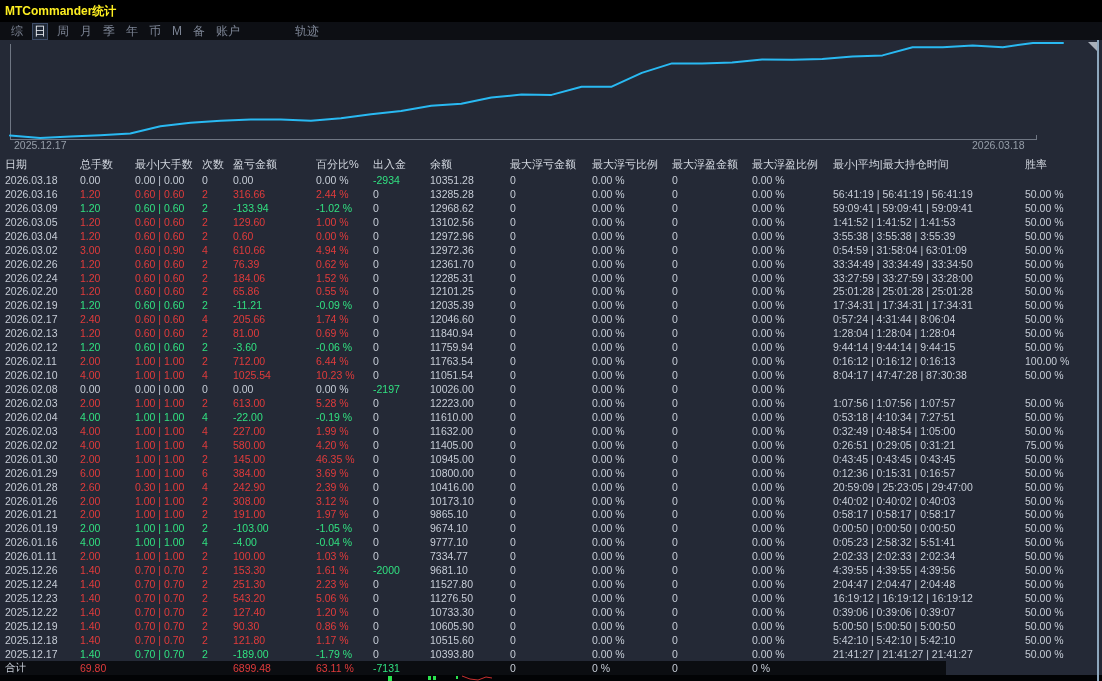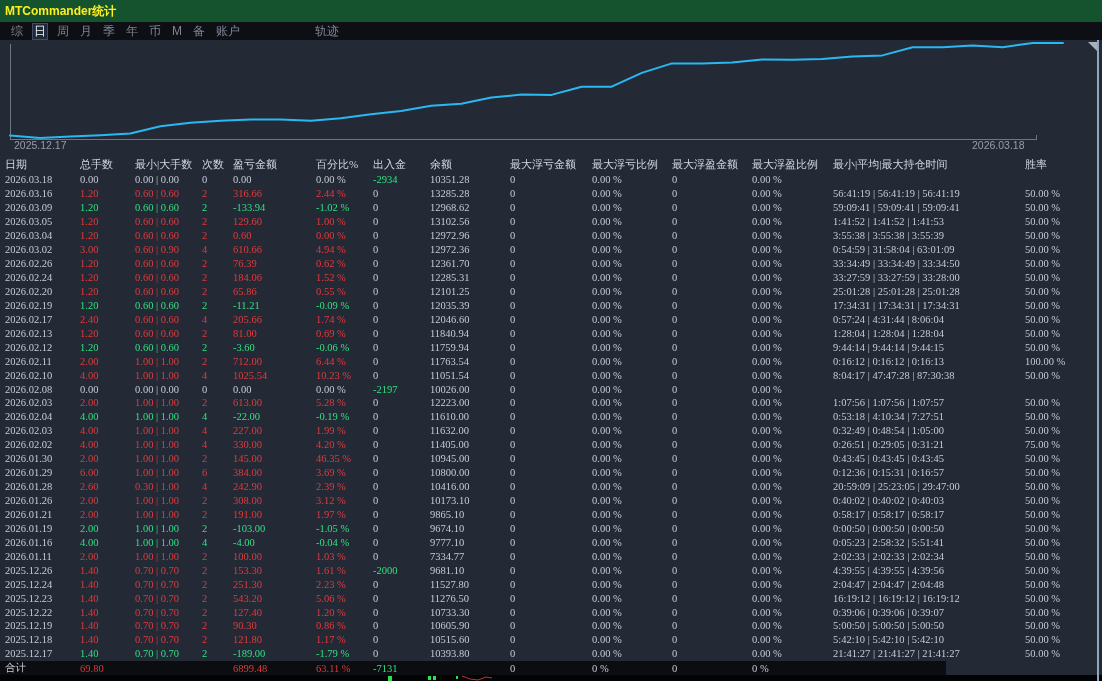--- a/index.html
+++ b/index.html
@@ -1,32 +1,32 @@
 <!DOCTYPE html>
 <html><head>
 <meta charset="utf-8">
 <style>
   html,body{margin:0;padding:0;}
   body{width:1102px;height:681px;background:#242936;overflow:hidden;position:relative;
        font-family:"Liberation Sans","DejaVu Sans",sans-serif;}
-  .titlebar{position:absolute;top:0;left:0;width:1102px;height:22px;background:#14532d;
+  .titlebar{position:absolute;top:0;left:0;width:1102px;height:22px;background:#000000;
             display:flex;justify-content:space-between;align-items:center;padding:0 5px;box-sizing:border-box;}
   .app-title{color:#fdee21;font-size:12px;font-weight:bold;}
   .brand{color:#4aa0f5;font-size:12px;cursor:pointer;}
   .menubar{position:absolute;top:22px;left:0;width:1102px;height:18px;background:#0d0f14;
            display:flex;align-items:center;padding-left:10px;box-sizing:border-box;}
   .mitem{color:#7d8595;font-size:12px;margin-right:9px;line-height:15px;padding:0 1px;cursor:pointer;}
   .mitem.active{background:#1f2836;outline:1px solid #3e4d68;color:#eef1f6;}
-  .mitem.gap{margin-left:64px;}
+  .mitem.gap{margin-left:44px;}
   .chart{position:absolute;top:40px;left:0;width:1102px;height:115px;background:#242936;}
   .chart svg{position:absolute;top:0;left:0;}
   .xlabel{position:absolute;top:99px;font-size:10.5px;color:#969ea9;}
   .xlabel.left{left:14px;}
   .xlabel.right{left:972px;}
-  .table{position:absolute;top:155px;left:0;width:946px;font-family:Liberation Serif, serif;}
+  .table{position:absolute;top:155px;left:0;width:946px;}
   .trow{display:grid;
         grid-template-columns:75px 55px 67px 31px 83px 57px 57px 80px 82px 80px 80px 81px 192px 77px;
         padding-left:5px;box-sizing:border-box;height:13.94px;align-items:center;}
   .thead{height:18px;}
   .thead .cell{color:#d2d7df;font-size:11px;}
   .cell{font-size:10.5px;white-space:nowrap;overflow:hidden;}
   .t-n{color:#c6ccd6;}
   .t-r{color:#e13b3b;}
   .t-g{color:#31e080;}
   .trow.total{background:#0b0d11;height:14.5px;}
@@ -388,21 +388,21 @@
         <span class="cell t-n">0</span>
         <span class="cell t-n">0.00 %</span>
         <span class="cell t-n">0:32:49 | 0:48:54 | 1:05:00</span>
         <span class="cell t-n">50.00 %</span>
       </div>
       <div class="trow">
         <span class="cell t-n">2026.02.02</span>
         <span class="cell t-r">4.00</span>
         <span class="cell t-r">1.00 | 1.00</span>
         <span class="cell t-r">4</span>
-        <span class="cell t-r">330.00</span>
+        <span class="cell t-r">580.00</span>
         <span class="cell t-r">4.20 %</span>
         <span class="cell t-n">0</span>
         <span class="cell t-n">11405.00</span>
         <span class="cell t-n">0</span>
         <span class="cell t-n">0.00 %</span>
         <span class="cell t-n">0</span>
         <span class="cell t-n">0.00 %</span>
         <span class="cell t-n">0:26:51 | 0:29:05 | 0:31:21</span>
         <span class="cell t-n">75.00 %</span>
       </div>

